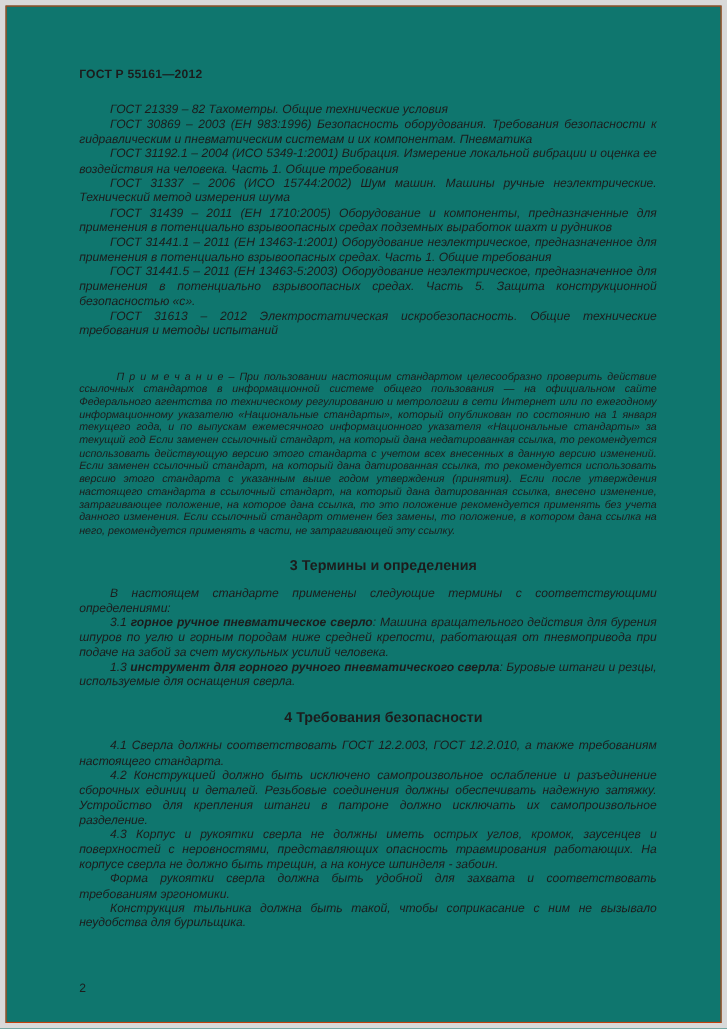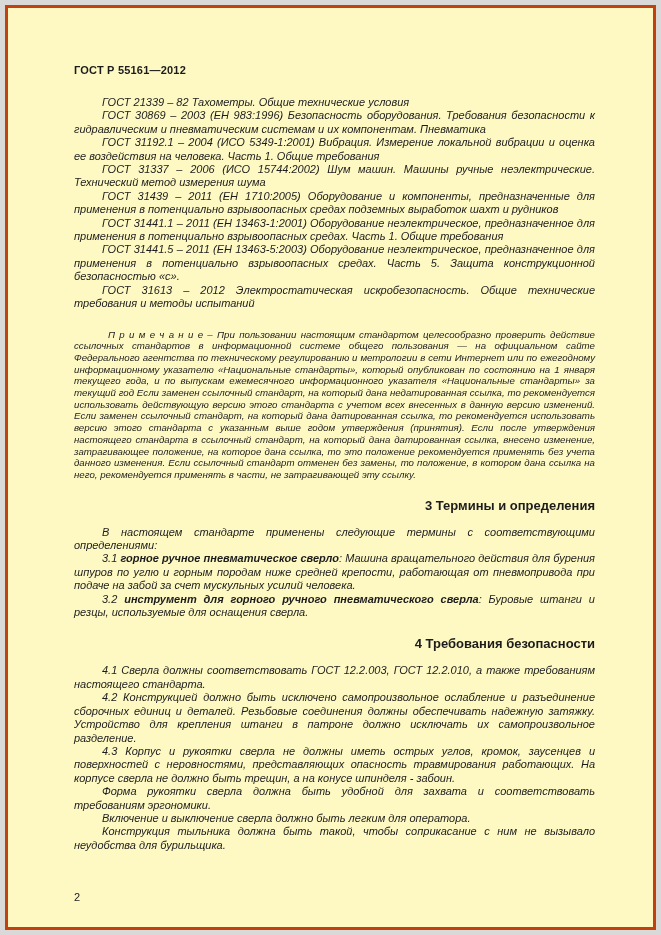--- a/index.html
+++ b/index.html
@@ -12,22 +12,22 @@
     background: #d9d9d9;
     font-family: "Liberation Sans", "DejaVu Sans", sans-serif;
     position: relative;
   }
   .page {
     position: absolute;
     left: 5px;
     top: 5px;
     right: 5px;
     bottom: 5px;
-    background: #fef9c3;
-    border: 3px solid #c2410c;
+    background: #0f766e;
+    border: 1px solid #c2410c;
     box-sizing: border-box;
     overflow: hidden;
   }
   .content {
     position: absolute;
     left: 66px;
     right: 58px;
     top: 56px;
     color: #1c1c1c;
   }
@@ -41,30 +41,30 @@
     margin: 0;
     font-size: 11px;
     line-height: 13.4px;
     text-align: justify;
     text-indent: 28px;
     font-style: italic;
   }
   .content p.note {
     font-size: 9.7px;
     line-height: 11.7px;
-    margin-top: 18px;
+    margin-top: 28px;
     margin-bottom: 2px;
     text-indent: 34px;
   }
   .content h2 {
     font-size: 13px;
     font-weight: bold;
     margin: 17px 0 13px 0;
     text-indent: 28px;
-    text-align: right;
+    text-align: center;
   }
   .content .bold {
     font-weight: bold;
   }
   .page-num {
     position: absolute;
     left: 66px;
     bottom: 24px;
     font-size: 11px;
     color: #1c1c1c;
@@ -82,24 +82,23 @@
         <p class="ref">ГОСТ 31192.1 – 2004 (ИСО 5349-1:2001) Вибрация. Измерение локальной вибрации и оценка ее воздействия на человека. Часть 1. Общие требования</p>
         <p class="ref">ГОСТ 31337 – 2006 (ИСО 15744:2002) Шум машин. Машины ручные неэлектрические. Технический метод измерения шума</p>
         <p class="ref">ГОСТ 31439 – 2011 (ЕН 1710:2005) Оборудование и компоненты, предназначенные для применения в потенциально взрывоопасных средах подземных выработок шахт и рудников</p>
         <p class="ref">ГОСТ 31441.1 – 2011 (ЕН 13463-1:2001) Оборудование неэлектрическое, предназначенное для применения в потенциально взрывоопасных средах. Часть 1. Общие требования</p>
         <p class="ref">ГОСТ 31441.5 – 2011 (ЕН 13463-5:2003) Оборудование неэлектрическое, предназначенное для применения в потенциально взрывоопасных средах. Часть 5. Защита конструкционной безопасностью «с».</p>
         <p class="ref">ГОСТ 31613 – 2012 Электростатическая искробезопасность. Общие технические требования и методы испытаний</p>
         <p class="note">П р и м е ч а н и е – При пользовании настоящим стандартом целесообразно проверить действие ссылочных стандартов в информационной системе общего пользования — на официальном сайте Федерального агентства по техническому регулированию и метрологии в сети Интернет или по ежегодному информационному указателю «Национальные стандарты», который опубликован по состоянию на 1 января текущего года, и по выпускам ежемесячного информационного указателя «Национальные стандарты» за текущий год Если заменен ссылочный стандарт, на который дана недатированная ссылка, то рекомендуется использовать действующую версию этого стандарта с учетом всех внесенных в данную версию изменений. Если заменен ссылочный стандарт, на который дана датированная ссылка, то рекомендуется использовать версию этого стандарта с указанным выше годом утверждения (принятия). Если после утверждения настоящего стандарта в ссылочный стандарт, на который дана датированная ссылка, внесено изменение, затрагивающее положение, на которое дана ссылка, то это положение рекомендуется применять без учета данного изменения. Если ссылочный стандарт отменен без замены, то положение, в котором дана ссылка на него, рекомендуется применять в части, не затрагивающей эту ссылку.</p>
         <h2>3 Термины и определения</h2>
         <p class="body">В настоящем стандарте применены следующие термины с соответствующими определениями:</p>
         <p class="term"><span>3.1 </span><span class="bold">горное ручное пневматическое сверло</span><span>: Машина вращательного действия для бурения шпуров по углю и горным породам ниже средней крепости, работающая от пневмопривода при подаче на забой за счет мускульных усилий человека.</span></p>
-        <p class="term"><span>3.2 </span><span class="bold">инструмент для горного ручного пневматического сверла</span><span>: Буровые штанги и резцы, используемые для оснащения сверла.</span></p>
+        <p class="term"><span>1.3 </span><span class="bold">инструмент для горного ручного пневматического сверла</span><span>: Буровые штанги и резцы, используемые для оснащения сверла.</span></p>
         <h2>4 Требования безопасности</h2>
         <p class="body">4.1 Сверла должны соответствовать ГОСТ 12.2.003, ГОСТ 12.2.010, а также требованиям настоящего стандарта.</p>
         <p class="body">4.2 Конструкцией должно быть исключено самопроизвольное ослабление и разъединение сборочных единиц и деталей. Резьбовые соединения должны обеспечивать надежную затяжку. Устройство для крепления штанги в патроне должно исключать их самопроизвольное разделение.</p>
         <p class="body">4.3 Корпус и рукоятки сверла не должны иметь острых углов, кромок, заусенцев и поверхностей с неровностями, представляющих опасность травмирования работающих. На корпусе сверла не должно быть трещин, а на конусе шпинделя - забоин.</p>
         <p class="body">Форма рукоятки сверла должна быть удобной для захвата и соответствовать требованиям эргономики.</p>
-        <p class="body">Включение и выключение сверла должно быть легким для оператора.</p>
         <p class="body">Конструкция тыльника должна быть такой, чтобы соприкасание с ним не вызывало неудобства для бурильщика.</p>
       </div>
   </div>
   <div class="page-num">2</div>
 </div>
 
 </body></html>

